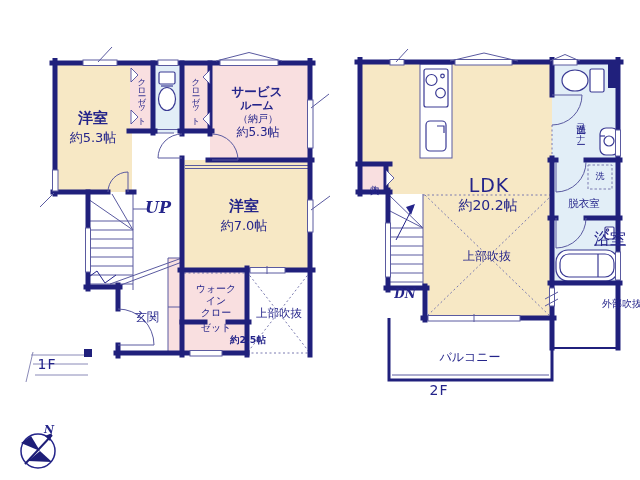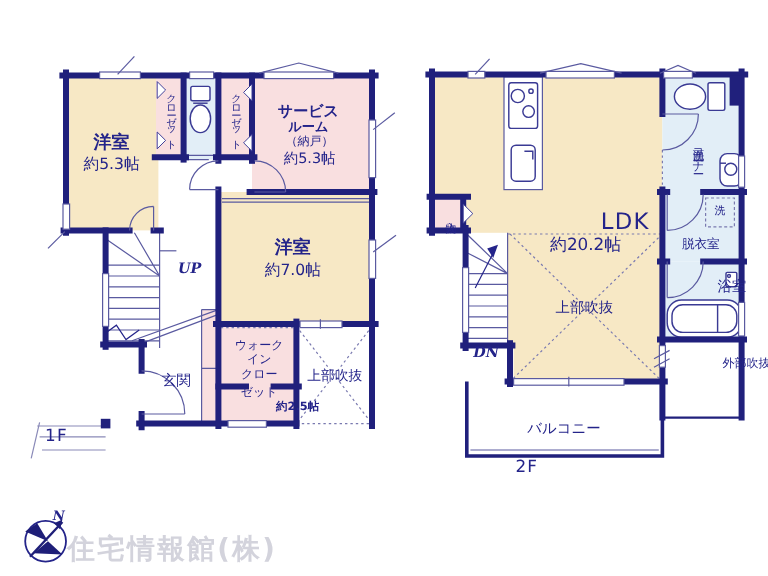--- a/index.html
+++ b/index.html
@@ -239,39 +239,38 @@
   <div class="lbl b" style="left:93px;top:119px;font-size:15px;">洋室</div>
   <div class="lbl" style="left:93px;top:138px;font-size:13px;">約5.3帖</div>
   <div class="lbl v" style="left:142px;top:96px;font-size:8.5px;">クローゼット</div>
   <div class="lbl v" style="left:196px;top:96px;font-size:8.5px;">クローゼット</div>
   <div class="lbl b" style="left:257px;top:92px;font-size:12.5px;">サービス</div>
   <div class="lbl b" style="left:257px;top:106px;font-size:11px;">ルーム</div>
   <div class="lbl" style="left:258px;top:119px;font-size:10px;">（納戸）</div>
   <div class="lbl" style="left:258px;top:132px;font-size:12px;">約5.3帖</div>
   <div class="lbl b" style="left:244px;top:207px;font-size:15px;">洋室</div>
   <div class="lbl" style="left:244px;top:226px;font-size:13px;">約7.0帖</div>
-  <div class="lbl it" style="left:158px;top:208px;font-size:12px;margin-top:16px;">UP</div>
+  <div class="lbl it" style="left:158px;top:208px;font-size:16px;">UP</div>
   <div class="lbl" style="left:147px;top:317px;font-size:12px;">玄関</div>
   <div class="lbl" style="left:216px;top:289px;font-size:10px;">ウォーク</div>
   <div class="lbl" style="left:216px;top:301px;font-size:10px;">イン</div>
   <div class="lbl" style="left:216px;top:313px;font-size:10px;text-align:center;">クロー</div>
   <div class="lbl" style="left:216px;top:328px;font-size:10px;">ゼット</div>
   <div class="lbl b" style="left:220px;top:340px;font-size:9.5px;margin-left:28px;">約2.5帖</div>
   <div class="lbl" style="left:279px;top:313px;font-size:11.5px;">上部吹抜</div>
   <div class="lbl" style="left:47px;top:364px;font-size:14px;letter-spacing:1px;">1F</div>
 
-  <div class="lbl" style="left:489px;top:186px;font-size:19px;letter-spacing:1px;margin-left:32px;">LDK</div>
+  <div class="lbl" style="left:489px;top:186px;font-size:19px;letter-spacing:1px;">LDK</div>
   <div class="lbl" style="left:488px;top:205px;font-size:14px;">約20.2帖</div>
   <div class="lbl" style="left:487px;top:256px;font-size:12px;">上部吹抜</div>
   <div class="lbl v" style="left:374px;top:178px;font-size:9px;">物入</div>
   <div class="lbl it" style="left:405px;top:294px;font-size:12px;">DN</div>
   <div class="lbl v" style="left:581px;top:128px;font-size:9.5px;">洗面コーナー</div>
   <div class="lbl" style="left:600px;top:177px;font-size:9px;">洗</div>
   <div class="lbl" style="left:584px;top:204px;font-size:10.5px;">脱衣室</div>
-  <div class="lbl" style="left:610px;top:239px;font-size:12px;">浴室</div>
+  <div class="lbl" style="left:610px;top:239px;font-size:16px;text-decoration:underline;">浴室</div>
   <div class="lbl" style="left:584px;top:304px;font-size:10px;margin-left:38px;">外部吹抜</div>
   <div class="lbl" style="left:470px;top:357px;font-size:12px;">バルコニー</div>
   <div class="lbl" style="left:399px;top:390px;font-size:14px;letter-spacing:1px;margin-left:40px;">2F</div>
 
   <div class="lbl it" style="left:49px;top:430px;font-size:11px;">N</div>
-  <div class="wm">住宅情報館(株)</div>
 
 </div>
 
 </body></html>

